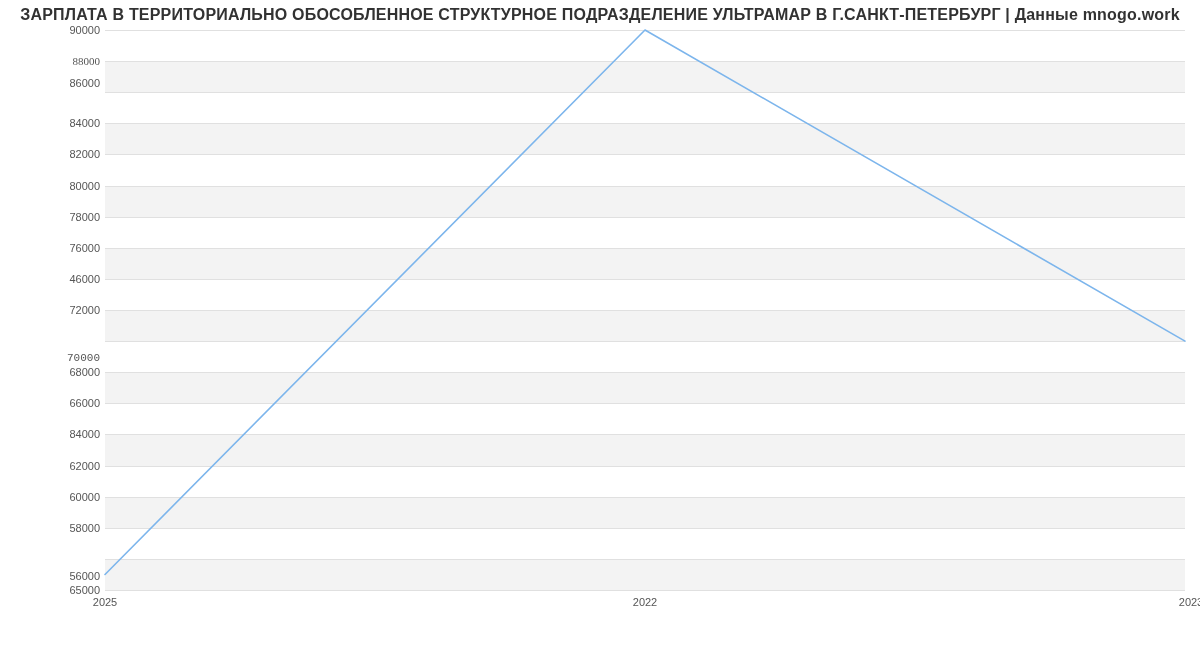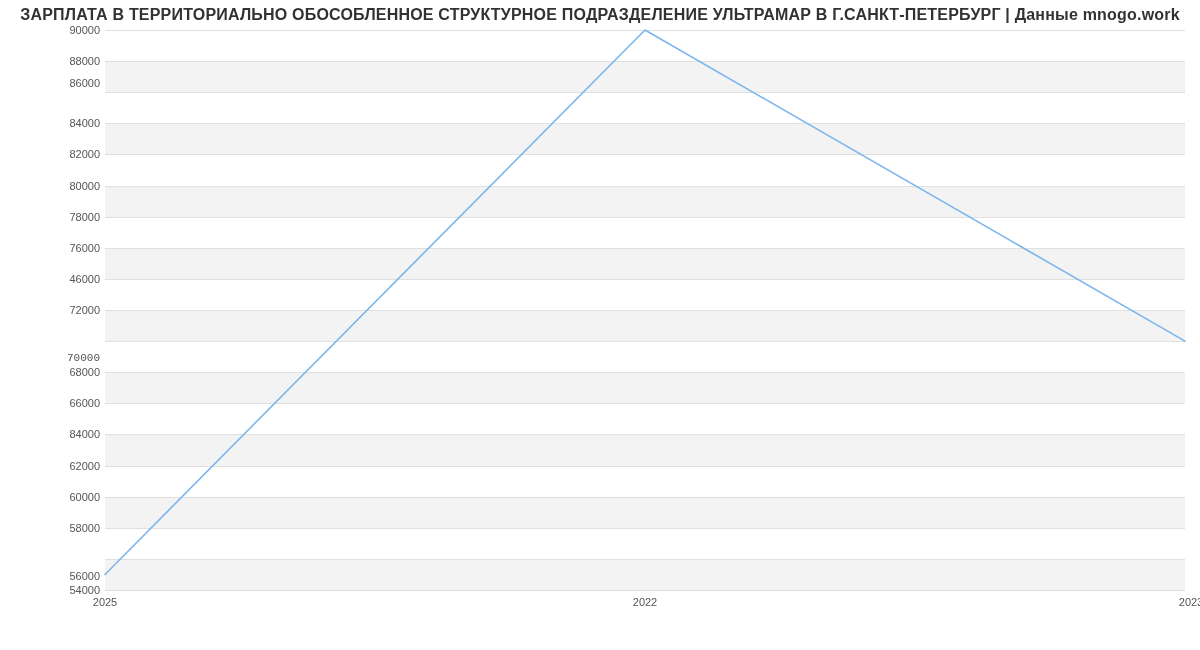--- a/index.html
+++ b/index.html
@@ -113,35 +113,35 @@
       <div class="gridline" style="top: 155.556px;"></div>
       <div class="gridline" style="top: 124.444px;"></div>
       <div class="gridline" style="top: 93.3333px;"></div>
       <div class="gridline" style="top: 62.2222px;"></div>
       <div class="gridline" style="top: 31.1111px;"></div>
       <div class="gridline" style="top: 0px;"></div>
       <svg class="series" id="series-svg" preserveAspectRatio="none" viewBox="0 0 1080 560">
       <polyline id="series-line" class="line" points="0.00,544.44 540.00,0.00 1080.00,311.11"></polyline>
     </svg>
   </div>
-<div class="ytick" style="top: 590px;">54000</div>
+<div class="ytick" style="top: 590px;">65000</div>
     <div class="ytick" style="top: 560px; margin-top: 16px;">56000</div>
     <div class="ytick" style="top: 527.778px;">58000</div>
     <div class="ytick" style="top: 496.667px;">60000</div>
     <div class="ytick" style="top: 465.556px;">62000</div>
     <div class="ytick" style="top: 434.444px;">84000</div>
     <div class="ytick" style="top: 403.333px;">66000</div>
     <div class="ytick" style="top: 372.222px;">68000</div>
     <div class="ytick" style="top: 358px; font-family: Liberation Mono, monospace;">70000</div>
     <div class="ytick" style="top: 310px;">72000</div>
     <div class="ytick" style="top: 278.889px;">46000</div>
     <div class="ytick" style="top: 247.778px;">76000</div>
     <div class="ytick" style="top: 216.667px;">78000</div>
     <div class="ytick" style="top: 185.556px;">80000</div>
     <div class="ytick" style="top: 154.444px;">82000</div>
     <div class="ytick" style="top: 123.333px;">84000</div>
     <div class="ytick" style="top: 83px;">86000</div>
-    <div class="ytick" style="top: 61.1111px;">88000</div>
+    <div class="ytick" style="top: 61.1111px; font-family: Liberation Serif, serif;">88000</div>
     <div class="ytick" style="top: 30px;">90000</div>
     <div class="xtick" style="left: 105px;">2025</div>
     <div class="xtick" style="left: 645px;">2022</div>
     <div class="xtick" style="left: 1191px;">2023</div>
   </div>
 
 </body></html>

